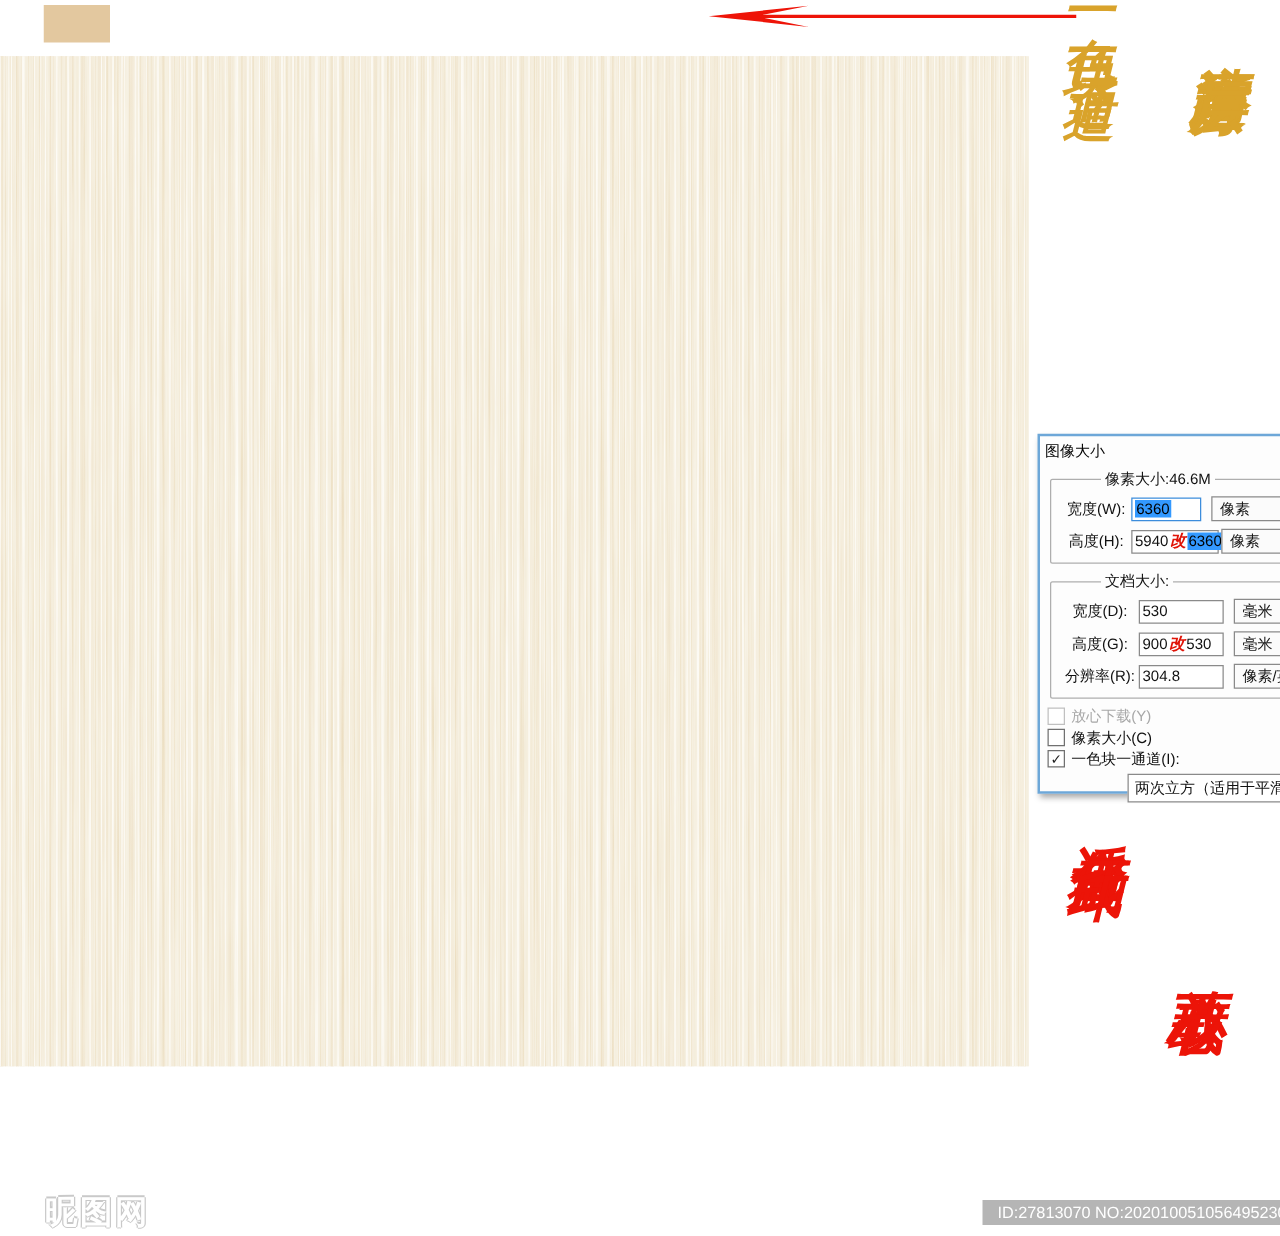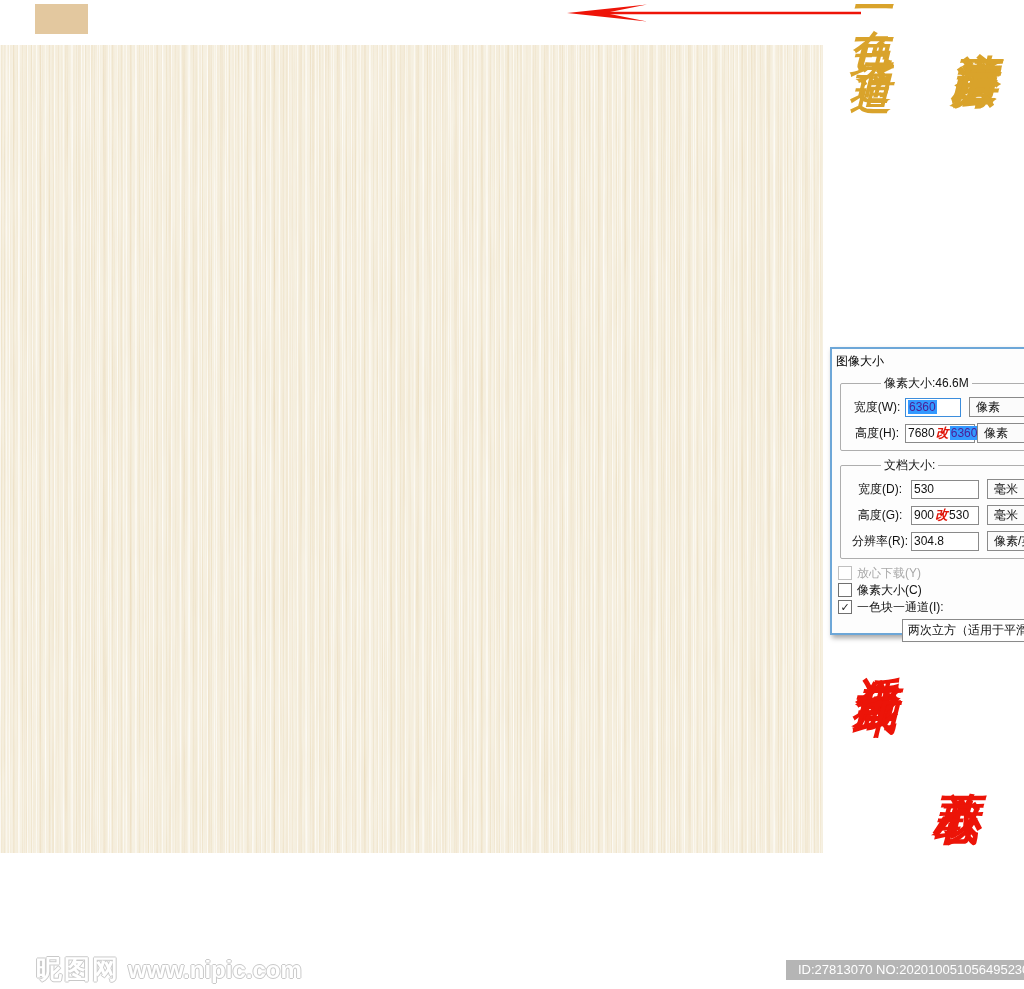--- a/index.html
+++ b/index.html
@@ -48,21 +48,21 @@
   }
   fieldset.group legend{font-size:12px;padding:0 3px;margin-left:32px;}
   .row{display:flex;align-items:center;height:26px;}
   .row .lab{width:56px;font-size:12px;flex:none;text-align:center;}
   .doc .row .lab{width:62px;}
   .tbox{
     border:1px solid #8a8a8a;height:17px;background:#fff;box-sizing:content-box;
     display:flex;align-items:center;font-size:12px;padding:0 2px;flex:none;
   }
   .tbox.focus{border-color:#3c8ddc;}
-  .sel{background:#3399ff;color:#4c1d95;padding:0 1px;}
+  .sel{background:#3399ff;color:#000000;padding:0 1px;}
   .editmark{color:#e01408;font-family:"DejaVu Serif",serif;font-style:italic;font-weight:bold;font-size:13px;padding:0 1px;}
   .ddl{
     border:1px solid #8a8a8a;height:18px;width:57px;background:#fbfbfb;flex:none;
     display:flex;align-items:center;justify-content:space-between;
     font-size:12px;padding:0 4px 0 6px;margin-left:8px;box-sizing:content-box;
   }
   .ddl .chev{color:#555;font-size:11px;line-height:1;}
   .chk-row{display:flex;align-items:center;height:16px;margin:1px 0 1px 6px;font-size:12px;}
   .box{width:12px;height:12px;border:1px solid #707070;background:#fff;margin-right:5px;
        display:flex;align-items:center;justify-content:center;font-size:11px;color:#222;flex:none;}
@@ -127,21 +127,21 @@
           <span class="sel">6360</span>
         </span>
       <span class="ddl">
           <span>像素</span>
           <span class="chev">⌄</span>
         </span>
     </div>
     <div class="row">
       <span class="lab">高度(H):</span>
       <span class="tbox" style="width:64px">
-          <span>7680</span>
+          <span>5940</span>
           <span class="editmark">改</span>
           <span class="sel">6360</span>
         </span>
       <span class="ddl" style="margin-left:2px">
           <span>像素</span>
         </span>
     </div>
   </fieldset>
 
   <fieldset class="group doc">
@@ -190,15 +190,14 @@
         <span>✓</span>
       </span>
     <span>一色块一通道(I):</span>
   </div>
 
   <div class="resample">两次立方（适用于平滑渐变</div>
 </div>
 
 <div class="wm-left">
   <span class="logo">昵图网</span>
-  <span class="url">www.nipic.com</span>
 </div>
 <div class="wm-right">ID:27813070 NO:20201005105649523088</div>
 
 </body></html>

